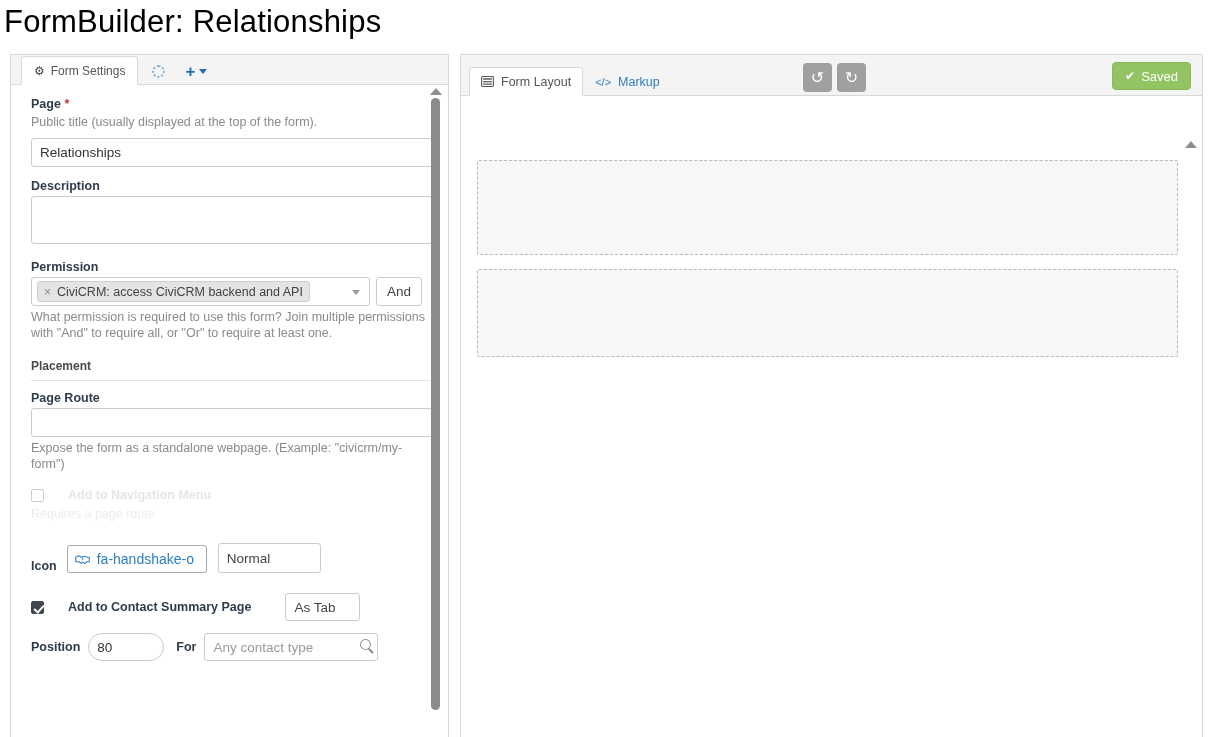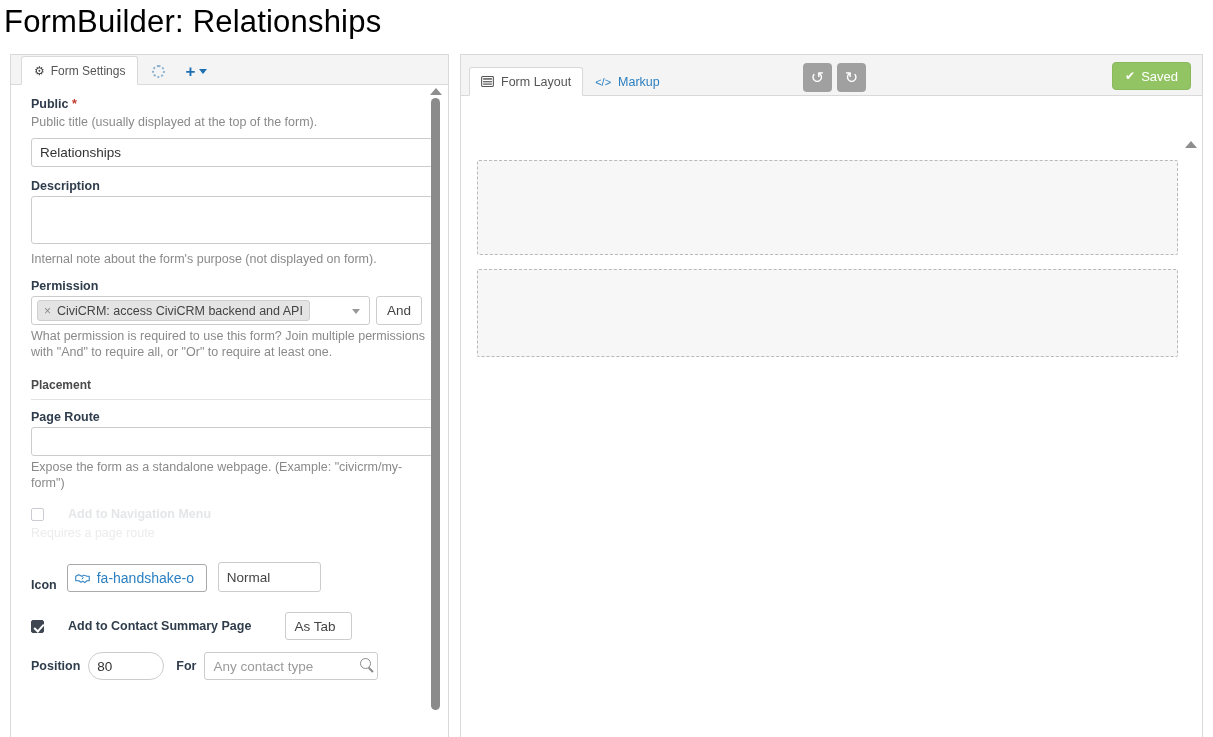--- a/index.html
+++ b/index.html
@@ -246,21 +246,21 @@
     font-size: 13.5px;
     color: #444;
     padding: 0 8px;
     display: flex;
     align-items: center;
     cursor: pointer;
   }
   .sel-astab {
     margin-left: 10px;
     height: 28px;
-    width: 67px;
+    width: 75px;
     border: 1px solid #ccc;
     border-radius: 3px;
     background: #fff;
     font-size: 13.5px;
     color: #444;
     padding: 0 8px;
     display: flex;
     align-items: center;
     cursor: pointer;
   }
@@ -420,30 +420,29 @@
           <span style="font-weight:bold;font-size:17px;line-height:12px;">+</span>
           <span class="caret-dn"></span>
         </span>
       </div>
     </div>
 
     <div class="settings-body">
 
       
       <div class="fld-label">
-        <span>Public</span>
+        <span>Page</span>
         <span class="req">*</span>
       </div>
       <div class="fld-help">Public title (usually displayed at the top of the form).</div>
       <input class="inp" value="Relationships" style="">
 
       
       <div class="fld-label" style="margin-top:12px;">Description</div>
       <textarea class="txtarea" style=""></textarea>
-      <div class="fld-help">Internal note about the form's purpose (not displayed on form).</div>
 
       
       <div class="fld-label" style="margin-top:12px;">Permission</div>
       <div class="perm-row">
         <div class="select2">
           <span class="chip">
             <span class="chip-x">×</span>
             <span>CiviCRM: access CiviCRM backend and API</span>
           </span>
           <span class="sel-caret"></span>

